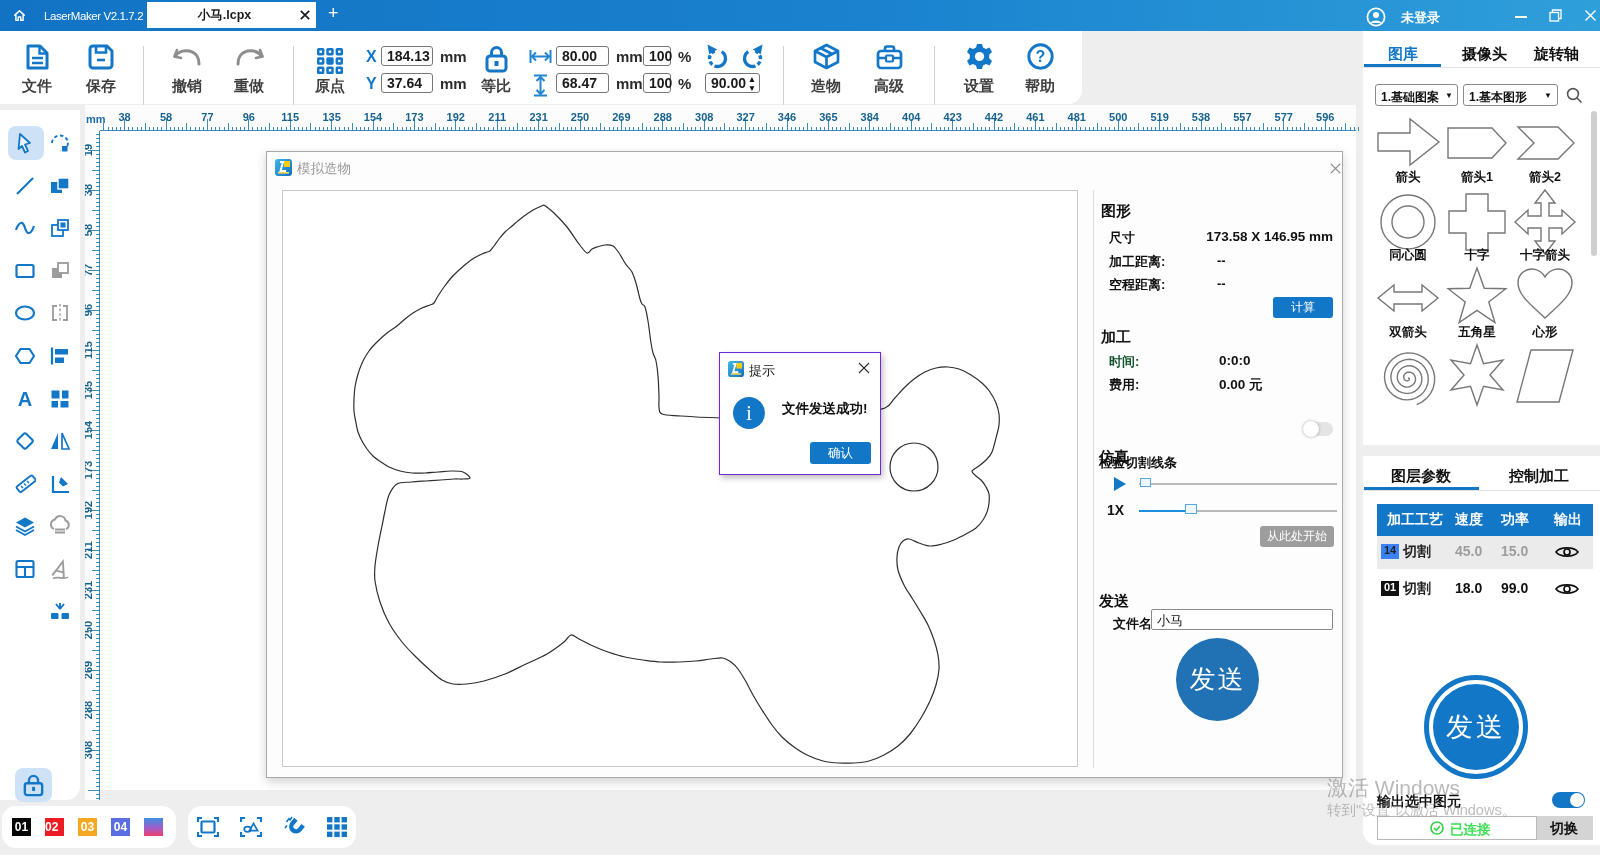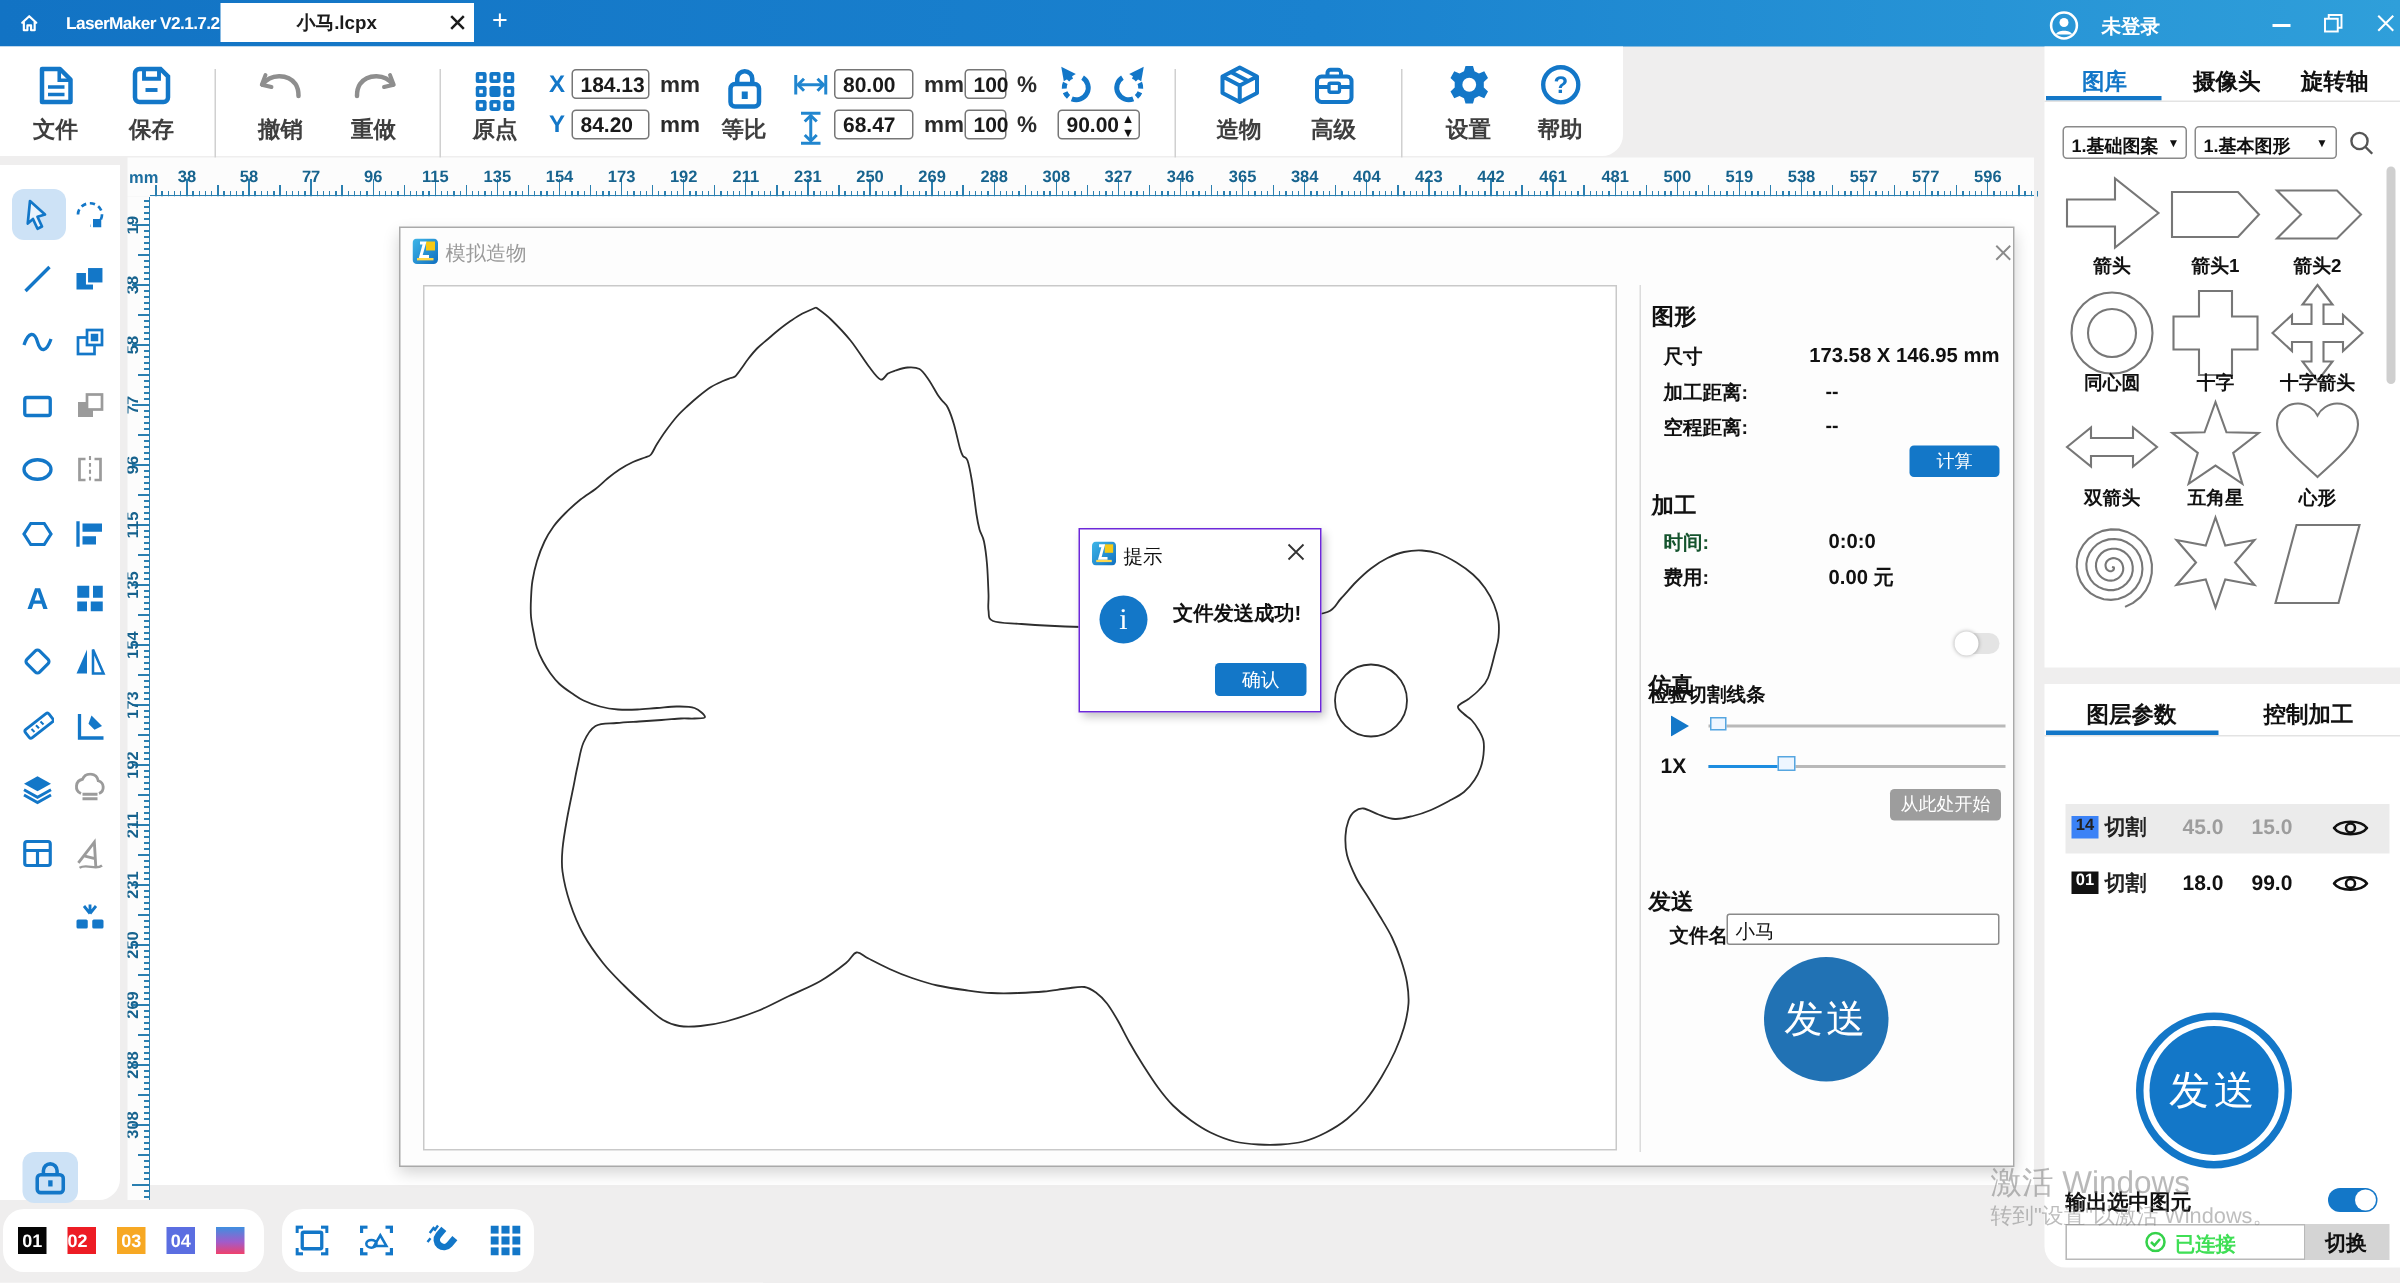--- a/index.html
+++ b/index.html
@@ -15,21 +15,21 @@
 .mm { position:absolute; font-size:15px; font-weight:bold; color:#2b2b2b; }
 .vline { position:absolute; width:1px; background:#d0d0d0; }
 svg { display:block; }
 </style></head>
 <body>
 
 <div id="titlebar">
   <svg class="abs" style="left:13px;top:9px" width="13" height="13" viewBox="0 0 18 18">
     <path d="M2.5,8.5 L9,2.5 L15.5,8.5 M4,8 V15.5 H7.3 V11 H10.7 V15.5 H14 V8" stroke="#fff" stroke-width="2" fill="none" stroke-linecap="round" stroke-linejoin="round"></path>
   </svg>
-  <div class="abs" style="left:44px;top:10px;font-size:11.5px;font-weight:bold;letter-spacing:-0.4px;">LaserMaker V2.1.7.2</div>
+  <div class="abs" style="left:44px;top:10px;font-size:11.5px;font-weight:normal;letter-spacing:-0.4px;">LaserMaker V2.1.7.2</div>
   <div id="tab">小马.lcpx</div>
   <svg class="abs" style="left:298px;top:8px;z-index:3" width="14" height="14" viewBox="0 0 15 15">
     <path d="M3,3 L12,12 M12,3 L3,12" stroke="#1b1b1b" stroke-width="1.8"></path>
     </svg>
   <div class="abs" style="left:328px;top:3px;font-size:18px;font-weight:400;color:#fff">+</div>
   <svg class="abs" style="left:1366px;top:7px" width="20" height="20" viewBox="0 0 20 20">
     <circle cx="10" cy="10" r="8.6" fill="none" stroke="#fff" stroke-width="1.7"></circle>
     <circle cx="10" cy="8" r="3" fill="#fff"></circle>
     <path d="M4.5,16 c1,-3.4 10,-3.4 11,0" fill="#fff"></path>
   </svg>
@@ -97,21 +97,21 @@
         <rect x="11.8" y="21.1" width="2.4" height="2.4"></rect>
         <rect x="21.1" y="21.1" width="2.4" height="2.4"></rect>
     </g>
   </svg>
   <div class="lbl abs" style="left:300px;top:46px;width:60px;">原点</div>
 
   <div class="abs" style="left:366px;top:17px;color:#1377c8;font-weight:bold;font-size:16px;">X</div>
   <div class="tbox" style="left:381px;top:15px;width:52px;height:20px;">184.13</div>
   <div class="mm" style="left:440px;top:17px;">mm</div>
   <div class="abs" style="left:366px;top:44px;color:#1377c8;font-weight:bold;font-size:16px;">Y</div>
-  <div class="tbox" style="left:381px;top:42px;width:52px;height:20px;">84.20</div>
+  <div class="tbox" style="left:381px;top:42px;width:52px;height:20px;">37.64</div>
   <div class="mm" style="left:440px;top:44px;">mm</div>
 
   <svg class="abs" style="left:485px;top:14px" width="23" height="28" viewBox="0 0 23 28">
     <rect x="2" y="11" width="19" height="15" rx="3" fill="none" stroke="#1377c8" stroke-width="3"></rect>
     <path d="M6.5,11 V7.5 a5,5 0 0 1 10,0 V11" fill="none" stroke="#1377c8" stroke-width="3"></path>
     <rect x="9.5" y="16" width="4" height="5" fill="#1377c8"></rect>
   </svg>
   <div class="lbl abs" style="left:466px;top:46px;width:60px;">等比</div>
 
   <svg class="abs" style="left:529px;top:18px" width="23" height="15" viewBox="0 0 23 15">
@@ -937,20 +937,26 @@
       <text x="1545" y="336" text-anchor="middle" font-size="12.5" font-weight="bold" fill="#111">心形</text>
     </g>
   </svg>
 
 <div class="panel" style="left:1363px;top:456px;width:237px;height:389px;border-radius:0 0 0 14px;">
   <div class="abs" style="left:28px;top:11px;font-size:15px;font-weight:bold;color:#111;">图层参数</div>
   <div class="abs" style="left:146px;top:11px;font-size:15px;font-weight:bold;color:#111;">控制加工</div>
   <div class="abs" style="left:1px;top:31px;width:115px;height:3px;background:#1377c8;"></div>
   <div class="abs" style="left:0px;top:34px;width:237px;height:1px;background:#e3e3e3;"></div>
 
+  <div class="abs" style="left:14px;top:48px;width:216px;height:32px;background:#1377c8;color:#fff;font-size:14px;font-weight:bold;">
+    <span class="abs" style="left:10px;top:7px;">加工工艺</span>
+    <span class="abs" style="left:78px;top:7px;">速度</span>
+    <span class="abs" style="left:124px;top:7px;">功率</span>
+    <span class="abs" style="left:177px;top:7px;">输出</span>
+  </div>
   <div class="abs" style="left:14px;top:80px;width:216px;height:33px;background:#ebebeb;">
     <span class="abs" style="left:4px;top:8px;width:18px;height:15px;background:#3b82f6;color:#222;font-size:11px;font-weight:bold;text-align:center;">14</span>
     <span class="abs" style="left:26px;top:7px;font-size:14px;font-weight:bold;color:#222;">切割</span>
     <span class="abs" style="left:78px;top:7px;font-size:14px;font-weight:bold;color:#9d9d9d;">45.0</span>
     <span class="abs" style="left:124px;top:7px;font-size:14px;font-weight:bold;color:#9d9d9d;">15.0</span>
     <svg class="abs" style="left:178px;top:8px" width="24" height="16" viewBox="0 0 24 16">
       <path d="M1,8 C5,2.5 19,2.5 23,8 C19,13.5 5,13.5 1,8 Z" fill="none" stroke="#111" stroke-width="1.7"></path>
       <circle cx="12" cy="8" r="3" fill="none" stroke="#111" stroke-width="1.7"></circle>
     </svg>
   </div>

